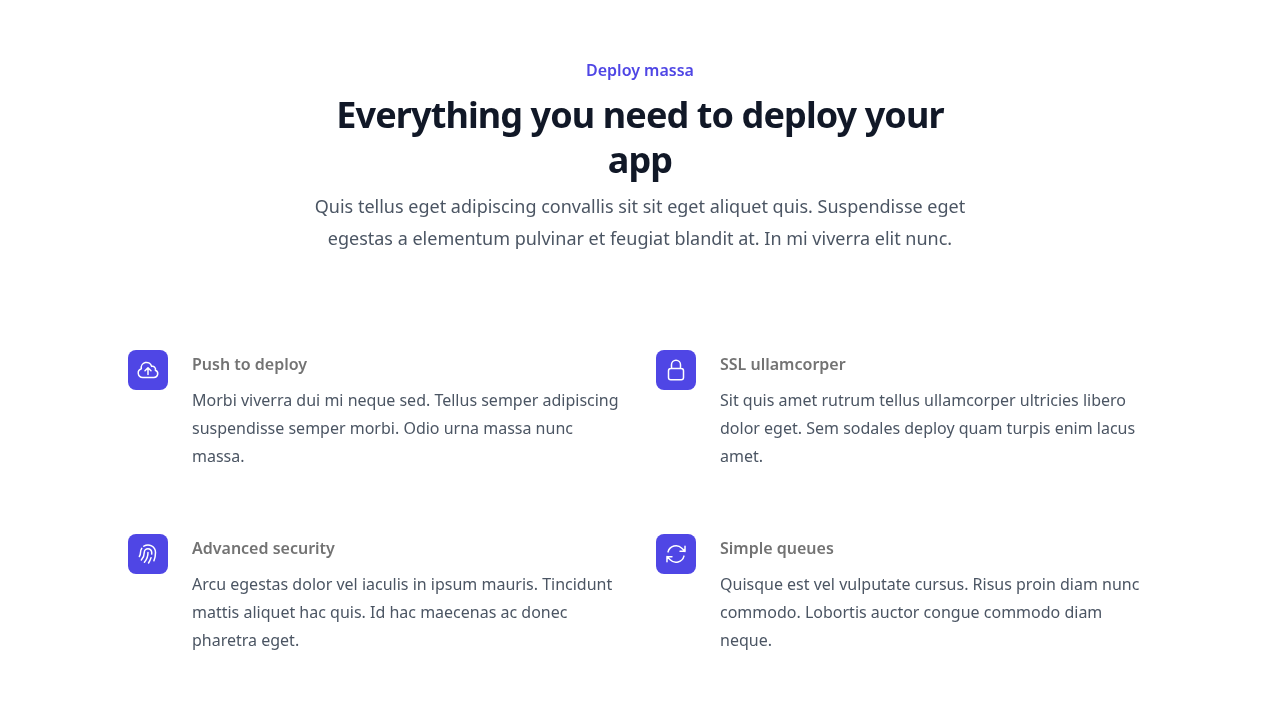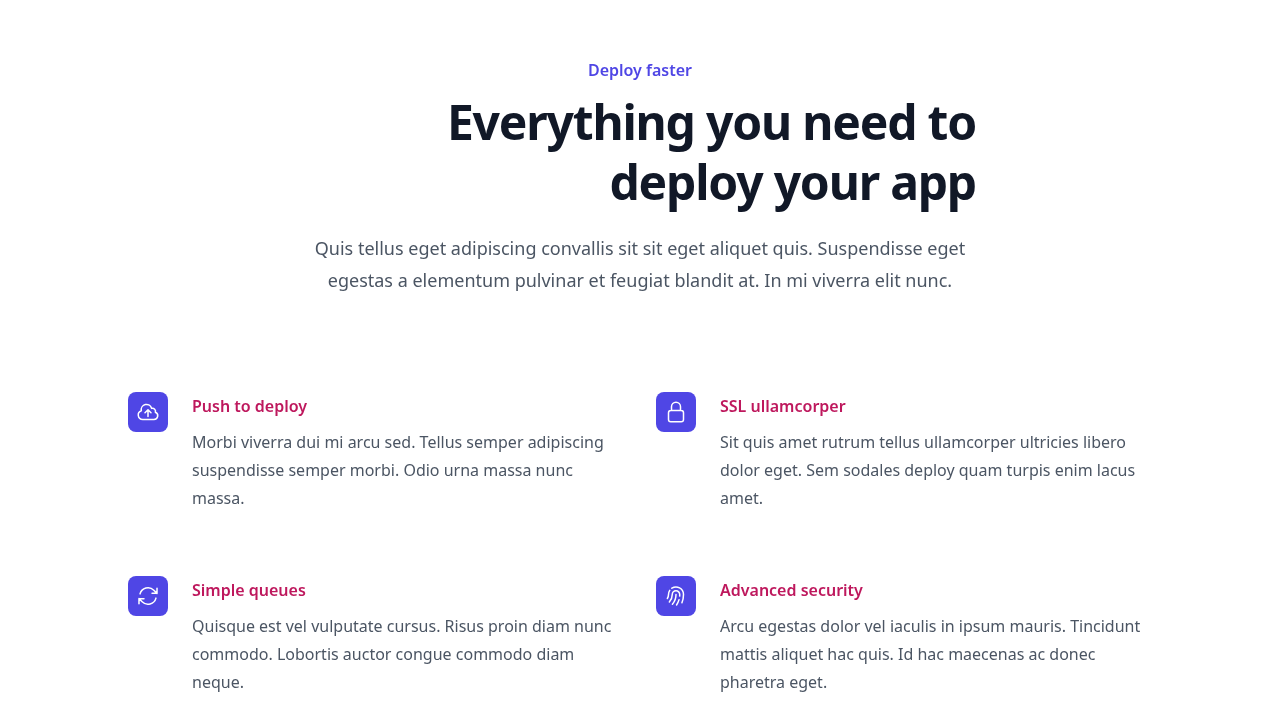--- a/index.html
+++ b/index.html
@@ -26,29 +26,28 @@
       text-align: center;
     }
     .eyebrow {
       font-size: 16px;
       font-weight: 600;
       line-height: 1.75;
       color: #4f46e5;
     }
     .title {
       margin-top: 8px;
-      font-size: 48px;
+      font-size: 36px;
       font-weight: 700;
       line-height: 1.25;
       letter-spacing: -0.025em;
       color: #111827;
-      text-align: right;
     }
     .subtitle {
-      margin-top: 20px;
+      margin-top: 8px;
       font-size: 18px;
       line-height: 2rem;
       color: #4b5563;
     }
     .features {
       max-width: 1024px;
       margin: 96px auto 0;
     }
     .grid {
       display: grid;
@@ -77,84 +76,84 @@
       width: 24px;
       height: 24px;
       stroke: #ffffff;
       fill: none;
       stroke-width: 1.5;
     }
     .feature-title {
       font-size: 16px;
       font-weight: 600;
       line-height: 1.75;
-      color: #be185d;
+      color: #737373;
     }
     .feature-desc {
       margin-top: 8px;
       font-size: 16px;
       line-height: 1.75;
       color: #4b5563;
     }
   </style>
 </head>
 <body>
 
 <div class="container">
   <div class="header">
-    <h2 class="eyebrow">Deploy faster</h2>
+    <h2 class="eyebrow">Deploy massa</h2>
     <p class="title">Everything you need to deploy your app</p>
     <p class="subtitle">Quis tellus eget adipiscing convallis sit sit eget aliquet quis. Suspendisse eget egestas a elementum pulvinar et feugiat blandit at. In mi viverra elit nunc.</p>
   </div>
   <div class="features">
     <dl class="grid">
 
       <div class="feature">
         <dt class="feature-title">
           <div class="icon-box">
             <svg viewBox="0 0 24 24" stroke-linecap="round" stroke-linejoin="round">
               <path d="M12 16.5V9.75m0 0l3 3m-3-3l-3 3M6.75 19.5a4.5 4.5 0 01-1.41-8.775 5.25 5.25 0 0110.233-2.33 3 3 0 013.758 3.848A3.752 3.752 0 0118 19.5H6.75z"></path>
             </svg>
           </div>
           <span>Push to deploy</span>
         </dt>
-        <dd class="feature-desc">Morbi viverra dui mi arcu sed. Tellus semper adipiscing suspendisse semper morbi. Odio urna massa nunc massa.</dd>
+        <dd class="feature-desc">Morbi viverra dui mi neque sed. Tellus semper adipiscing suspendisse semper morbi. Odio urna massa nunc massa.</dd>
       </div>
 
       <div class="feature">
         <dt class="feature-title">
           <div class="icon-box">
             <svg viewBox="0 0 24 24" stroke-linecap="round" stroke-linejoin="round">
               <path d="M16.5 10.5V6.75a4.5 4.5 0 10-9 0v3.75m-.75 11.25h10.5a2.25 2.25 0 002.25-2.25v-6.75a2.25 2.25 0 00-2.25-2.25H6.75a2.25 2.25 0 00-2.25 2.25v6.75a2.25 2.25 0 002.25 2.25z"></path>
             </svg>
           </div>
           <span>SSL ullamcorper</span>
         </dt>
         <dd class="feature-desc">Sit quis amet rutrum tellus ullamcorper ultricies libero dolor eget. Sem sodales deploy quam turpis enim lacus amet.</dd>
       </div>
 
       <div class="feature">
         <dt class="feature-title">
           <div class="icon-box">
             <svg viewBox="0 0 24 24" stroke-linecap="round" stroke-linejoin="round">
+              <path d="M7.864 4.243A7.5 7.5 0 0119.5 10.5c0 2.92-.556 5.709-1.568 8.268M5.742 6.364A7.465 7.465 0 004.5 10.5a7.464 7.464 0 01-1.15 3.993m1.989 3.559A11.209 11.209 0 008.25 10.5a3.75 3.75 0 117.5 0c0 .527-.021 1.049-.064 1.565M12 10.5a14.94 14.94 0 01-3.6 9.75m6.633-4.596a18.666 18.666 0 01-2.485 5.33"></path>
+            </svg>
+          </div>
+          <span>Advanced security</span>
+        </dt>
+        <dd class="feature-desc">Arcu egestas dolor vel iaculis in ipsum mauris. Tincidunt mattis aliquet hac quis. Id hac maecenas ac donec pharetra eget.</dd>
+      </div>
+
+      <div class="feature">
+        <dt class="feature-title">
+          <div class="icon-box">
+            <svg viewBox="0 0 24 24" stroke-linecap="round" stroke-linejoin="round">
               <path d="M16.023 9.348h4.992v-.001M2.985 19.644v-4.992m0 0h4.992m-4.993 0l3.181 3.183a8.25 8.25 0 0013.803-3.7M4.031 9.865a8.25 8.25 0 0113.803-3.7l3.181 3.182m0-4.991v4.99"></path>
             </svg>
           </div>
           <span>Simple queues</span>
         </dt>
         <dd class="feature-desc">Quisque est vel vulputate cursus. Risus proin diam nunc commodo. Lobortis auctor congue commodo diam neque.</dd>
       </div>
 
-      <div class="feature">
-        <dt class="feature-title">
-          <div class="icon-box">
-            <svg viewBox="0 0 24 24" stroke-linecap="round" stroke-linejoin="round">
-              <path d="M7.864 4.243A7.5 7.5 0 0119.5 10.5c0 2.92-.556 5.709-1.568 8.268M5.742 6.364A7.465 7.465 0 004.5 10.5a7.464 7.464 0 01-1.15 3.993m1.989 3.559A11.209 11.209 0 008.25 10.5a3.75 3.75 0 117.5 0c0 .527-.021 1.049-.064 1.565M12 10.5a14.94 14.94 0 01-3.6 9.75m6.633-4.596a18.666 18.666 0 01-2.485 5.33"></path>
-            </svg>
-          </div>
-          <span>Advanced security</span>
-        </dt>
-        <dd class="feature-desc">Arcu egestas dolor vel iaculis in ipsum mauris. Tincidunt mattis aliquet hac quis. Id hac maecenas ac donec pharetra eget.</dd>
-      </div>
-
     </dl>
   </div>
 </div>
 
 </body></html>

